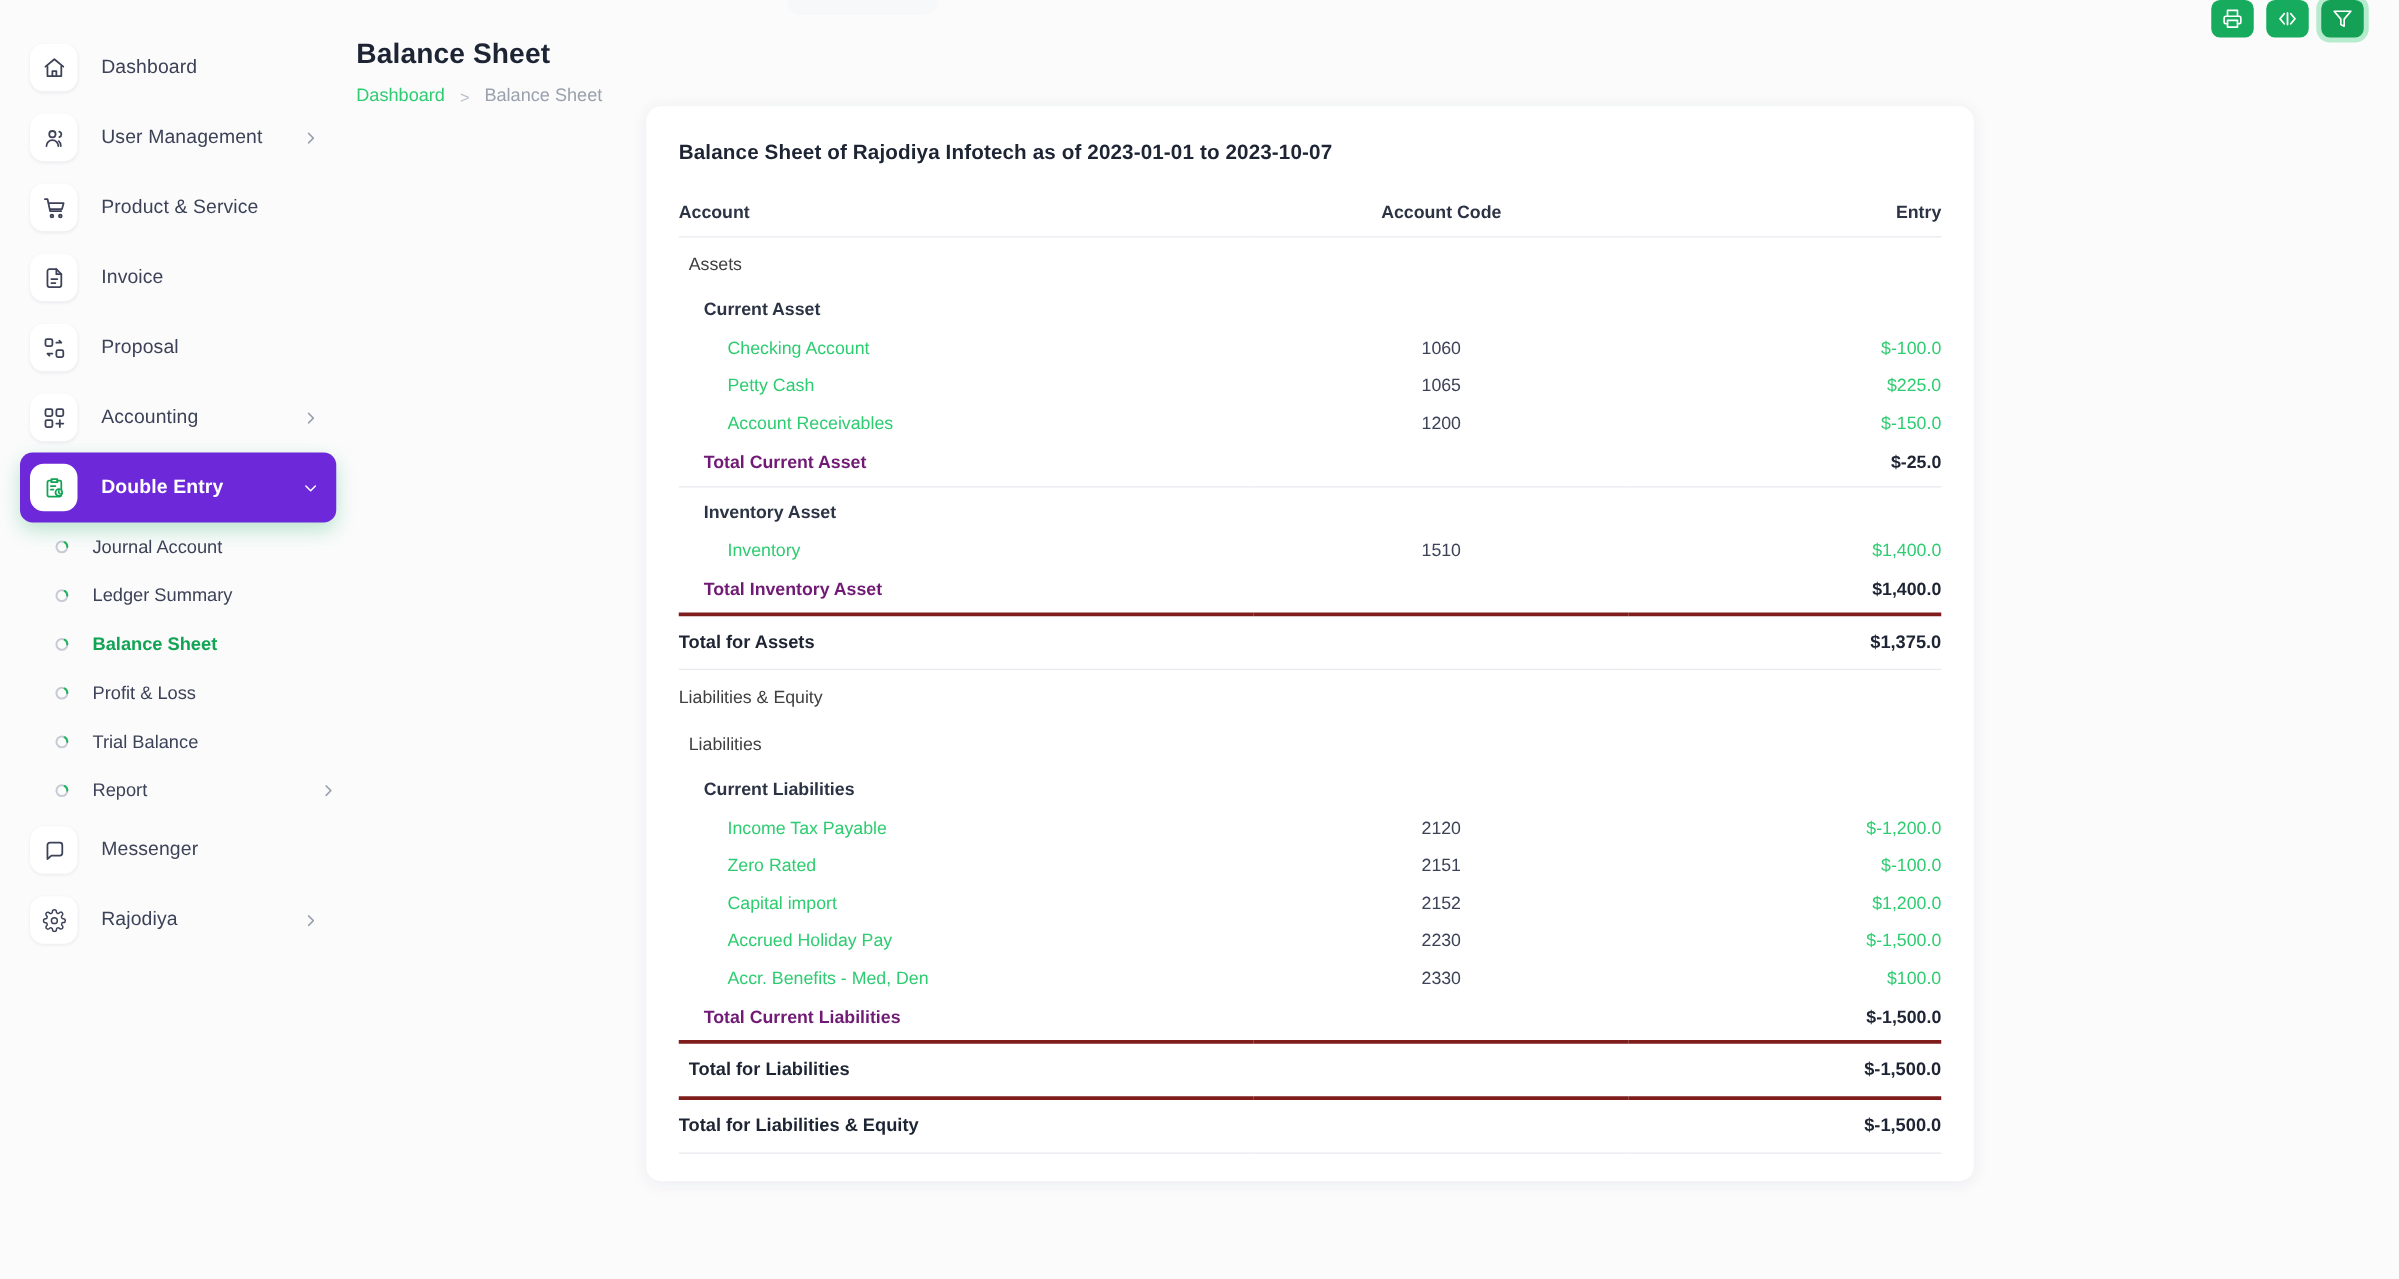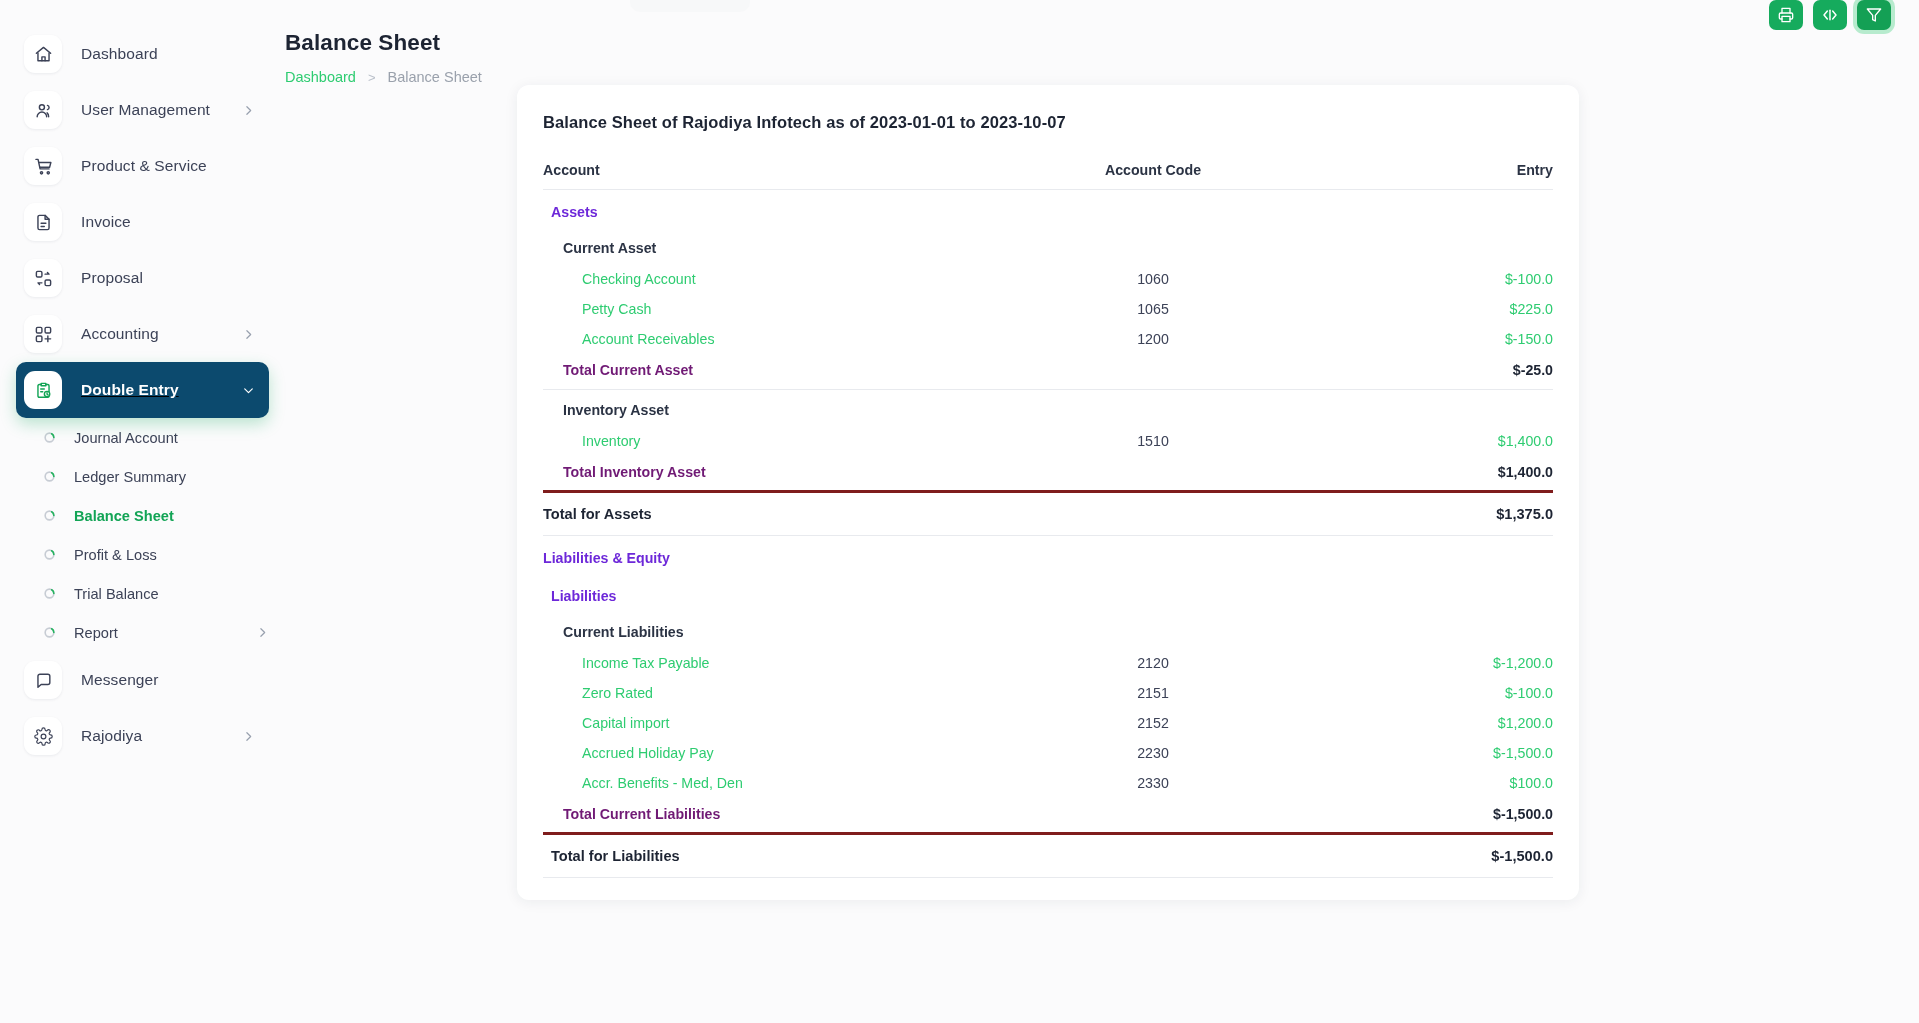--- a/index.html
+++ b/index.html
@@ -30,23 +30,22 @@
   }
   .nav-icon svg { width: 19px; height: 19px; display: block; }
   .nav-label {
     margin-left: 19px; font-size: 15.5px; color: #3c4257;
     letter-spacing: .1px; white-space: nowrap;
   }
   .nav-caret { margin-left: auto; display: flex; align-items: center; color: #98a0ae; }
   .nav-caret svg { width: 13px; height: 13px; }
 
   .nav-item.active {
-    background: #0c4a6e;
+    background: #6d28d9;
     box-shadow: 0 6px 16px rgba(21,169,92,.28);
-    text-decoration: underline;
   }
   .nav-item.active .nav-label { color: #fff; font-weight: bold; }
   .nav-item.active .nav-caret { color: #ffffff; }
   .nav-item.active .nav-icon { box-shadow: none; }
 
   
   .sub-item {
     display: flex; align-items: center;
     height: 39px; margin: 0 16px; padding-left: 22px; cursor: pointer;
     border-radius: 8px;
@@ -111,21 +110,21 @@
   }
   th.c-account { text-align: left; }
   th.c-code { text-align: center; width: 300px; }
   th.c-total { text-align: right; width: 250px; }
 
   table.sheet td { font-size: 14.2px; padding: 0; height: 24px; }
   td.c-code { text-align: center; color: #3c4257; }
   td.c-total { text-align: right; }
 
   tr.r-group > td { padding-top: 14px; padding-bottom: 8px; }
-  tr.r-group td.c-account { font-weight: bold; color: #6d28d9; }
+  tr.r-group td.c-account { font-weight: normal; color: #404040; }
 
   tr.r-sub > td { padding-top: 12px; padding-bottom: 8px; }
   tr.r-sub td.c-account { font-weight: bold; color: #2b3344; }
 
   tr.r-line > td { padding-top: 7px; padding-bottom: 7px; }
   tr.r-line td.c-account a { color: #2ecc71; text-decoration: none; cursor: pointer; }
   tr.r-line td.c-total { color: #2ecc71; }
 
   tr.r-total > td { padding-top: 8px; padding-bottom: 10px; }
   tr.r-total td.c-account { font-weight: bold; color: #701a75; }
@@ -481,17 +480,22 @@
             <tr class="r-total">
               <td class="c-account ind-2">Total Current Liabilities</td>
               <td class="c-code"></td>
               <td class="c-total">$-1,500.0</td>
             </tr>
             <tr class="r-grand">
               <td class="c-account ind-1">Total for Liabilities</td>
               <td class="c-code"></td>
               <td class="c-total">$-1,500.0</td>
             </tr>
+            <tr class="r-grand">
+              <td class="c-account ind-0">Total for Liabilities &amp; Equity</td>
+              <td class="c-code"></td>
+              <td class="c-total">$-1,500.0</td>
+            </tr>
           </tbody>
       </table>
     </section>
   </main>
 </div>
 
 </body></html>

